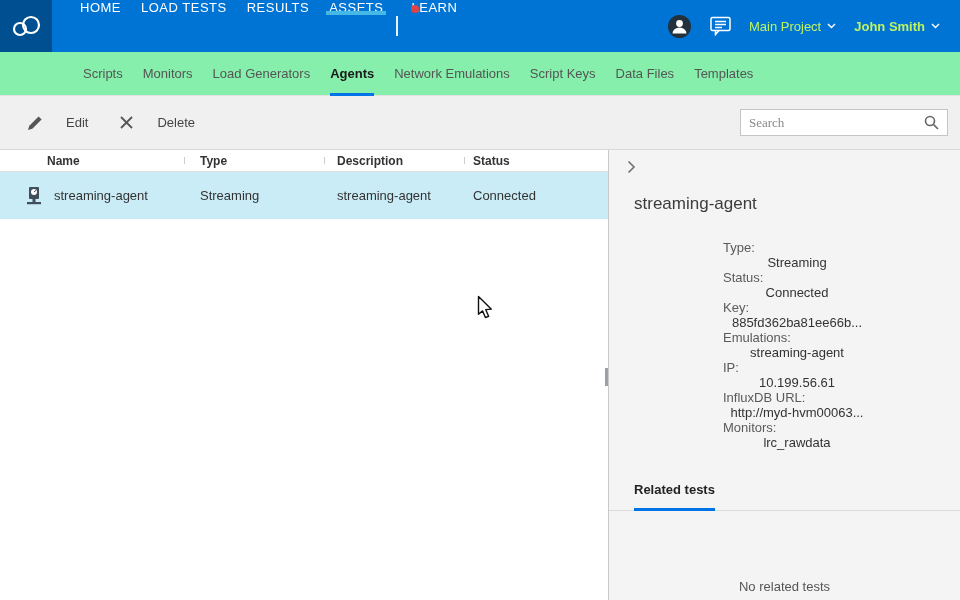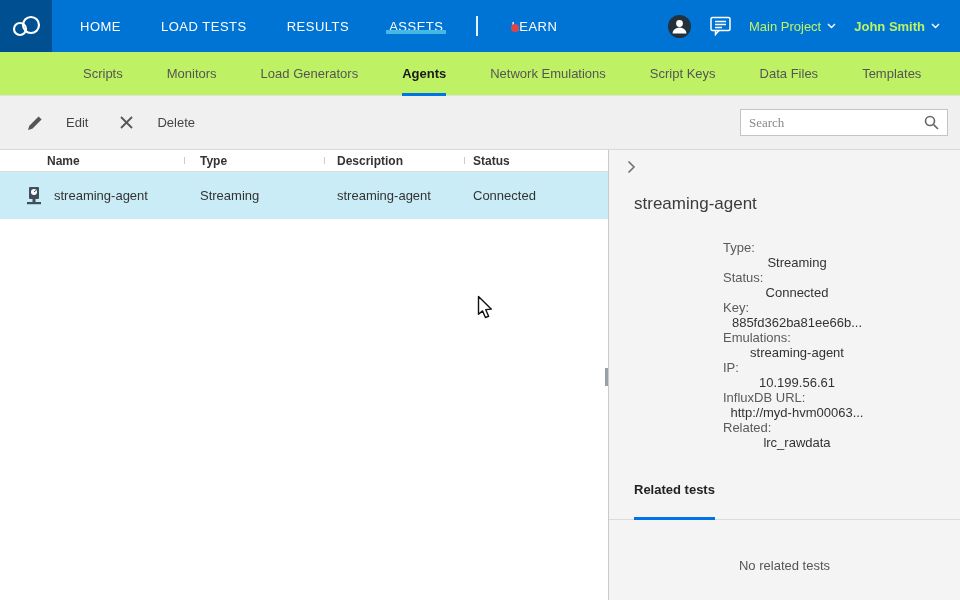--- a/index.html
+++ b/index.html
@@ -8,32 +8,32 @@
     font-family: "Liberation Sans", "DejaVu Sans", sans-serif;
     overflow: hidden;
     background: #fff;
     color: #333;
     position: relative;
   }
 
   
   .navbar { height: 52px; background: var(--navbar-bg, #0074d4); display: flex; align-items: stretch; }
   .logo { width: 52px; background: var(--logo-bg, #004f91); display: flex; align-items: center; justify-content: center; cursor: pointer; flex: 0 0 auto; }
-  .nav { display: flex; align-items: center; gap: 40px; margin-left: 28px; }
+  .nav { display: flex; align-items: flex-start; gap: 20px; margin-left: 28px; }
   .nav-item { position: relative; display: flex; align-items: center; color: #fff; font-size: 13px; letter-spacing: .5px; cursor: pointer; white-space: nowrap; }
   .nav-item.active::after { content: ""; position: absolute; left: -3px; right: -3px; bottom: 0; height: 4px; background: var(--nav-active-underline, #45b8e6); }
   .nav-sep { align-self: center; width: 2px; height: 20px; background: #fff; opacity: .9; margin: 0 -7px; }
   .notif-dot { position: absolute; top: 5px; left: 0; width: 8px; height: 8px; border-radius: 50%; background: var(--notification-red, #e04343); }
   .nav-right { margin-left: auto; display: flex; align-items: center; gap: 18px; padding-right: 20px; }
   .icon-btn { display: flex; align-items: center; cursor: pointer; }
   .nav-drop { display: flex; align-items: center; gap: 6px; color: #bef264; font-size: 13px; cursor: pointer; white-space: nowrap; }
   .nav-drop.user .drop-label { font-weight: bold; }
 
   
-  .tabs { height: 44px; background: #bef264; display: flex; align-items: stretch; gap: 44px; padding-left: 83px; border-bottom: 1px solid #e2e2e2; }
+  .tabs { height: 44px; background: #86efac; display: flex; align-items: stretch; gap: 20px; padding-left: 83px; border-bottom: 1px solid #e2e2e2; }
   .tab { display: flex; align-items: center; font-size: 13px; color: #555; cursor: pointer; position: relative; white-space: nowrap; }
   .tab.active { color: #1a1a1a; font-weight: bold; }
   .tab.active::after { content: ""; position: absolute; left: 0; right: 0; bottom: -1px; height: 3px; background: var(--accent-blue, #0073e7); }
 
   
   .toolbar { height: 54px; background: var(--toolbar-bg, #f0f0f0); display: flex; align-items: center; padding: 0 12px 0 28px; border-bottom: 1px solid #d9d9d9; }
   .tool-btn { display: flex; align-items: center; gap: 24px; font-size: 13px; color: #444; cursor: pointer; margin-right: 32px; }
   .search-box { margin-left: auto; width: 208px; height: 27px; background: #fff; border: 1px solid #c4c4c4; display: flex; align-items: center; padding: 0 8px; }
   .search-box input { flex: 1; border: none; outline: none; font-size: 13px; font-family: Liberation Serif, serif; color: #333; min-width: 0; background: transparent; }
   .search-box input::placeholder { color: #8a8a8a; }
@@ -57,23 +57,23 @@
 
   
   .panel { flex: 1; background: var(--panel-bg, #f4f4f4); position: relative; overflow: hidden; }
   .panel-collapse { position: absolute; left: 18px; top: 10px; cursor: pointer; display: flex; }
   .panel-title { margin: 44px 0 0 25px; font-size: 17px; font-weight: normal; color: #3c3c3c; }
   .fields { margin: 26px 0 0 25px; }
   .field-row { display: flex; height: 30px; align-items: center; font-size: 13px; flex-direction: column; }
   .field-label { width: 148px; color: #5a5a5a; flex: 0 0 auto; }
   .field-value { color: #333; white-space: nowrap; }
   .panel-tabs { margin-top: 30px; padding-left: 25px; border-bottom: 1px solid #dcdcdc; }
-  .panel-tab { display: inline-block; font-size: 13px; font-weight: bold; color: #222; padding-bottom: 20px; margin-bottom: -1px; border-bottom: 3px solid transparent; cursor: pointer; }
+  .panel-tab { display: inline-block; font-size: 13px; font-weight: bold; color: #222; padding-bottom: 11px; margin-bottom: -1px; border-bottom: 3px solid transparent; cursor: pointer; }
   .panel-tab.active { border-bottom-color: var(--accent-blue, #0073e7); }
-  .empty-msg { text-align: center; margin-top: 38px; font-size: 13px; color: #555; }
+  .empty-msg { text-align: center; margin-top: 68px; font-size: 13px; color: #555; }
 
   .cursor { position: absolute; left: 477px; top: 295px; z-index: 99; pointer-events: none; }
 </style>
 </head>
 <body>
 
 <div class="app">
 
   <header class="navbar">
     <div class="logo">
@@ -237,21 +237,21 @@
           </div>
           <div class="field-row">
             <div class="field-label">IP:</div>
             <div class="field-value">10.199.56.61</div>
           </div>
           <div class="field-row">
             <div class="field-label">InfluxDB URL:</div>
             <div class="field-value">http://myd-hvm00063...</div>
           </div>
           <div class="field-row">
-            <div class="field-label">Related:</div>
+            <div class="field-label">Monitors:</div>
             <div class="field-value">lrc_rawdata</div>
           </div>
         </div>
       <div class="panel-tabs"><span class="panel-tab active">Related tests</span></div>
       <div class="empty-msg">No related tests</div>
     </aside>
   </div>
 
 </div>
 

